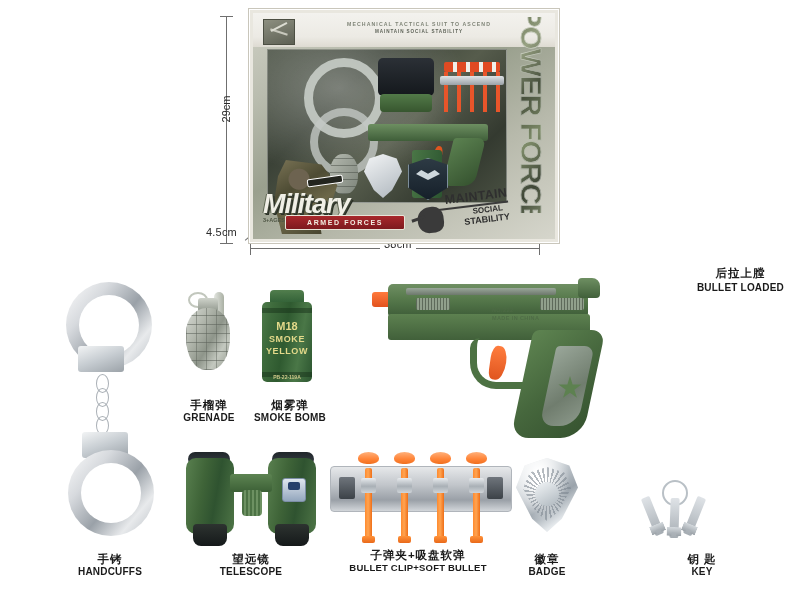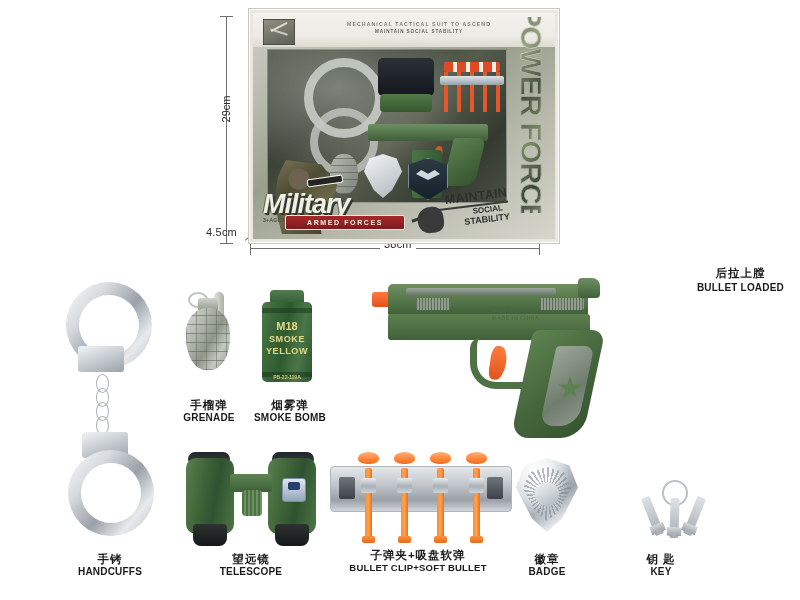--- a/index.html
+++ b/index.html
@@ -445,18 +445,18 @@
     <div class="cap-cn">徽章</div>
     <div class="cap-en">BADGE</div>
   </div>
 
   <div class="keys">
     <div class="key-ring"></div>
     <div class="key-b" style="left:8px;top:16px;transform:rotate(-22deg);"></div>
     <div class="key-b" style="left:30px;top:18px;transform:rotate(2deg);"></div>
     <div class="key-b" style="left:50px;top:16px;transform:rotate(22deg);"></div>
   </div>
-  <div class="caption" style="left:611px;top:552px;width:100px;">
+  <div class="caption" style="left:652px;top:552px;width:100px;">
     <div class="cap-cn">钥 匙</div>
     <div class="cap-en">KEY</div>
   </div>
 
 </div>
 
 </body></html>

